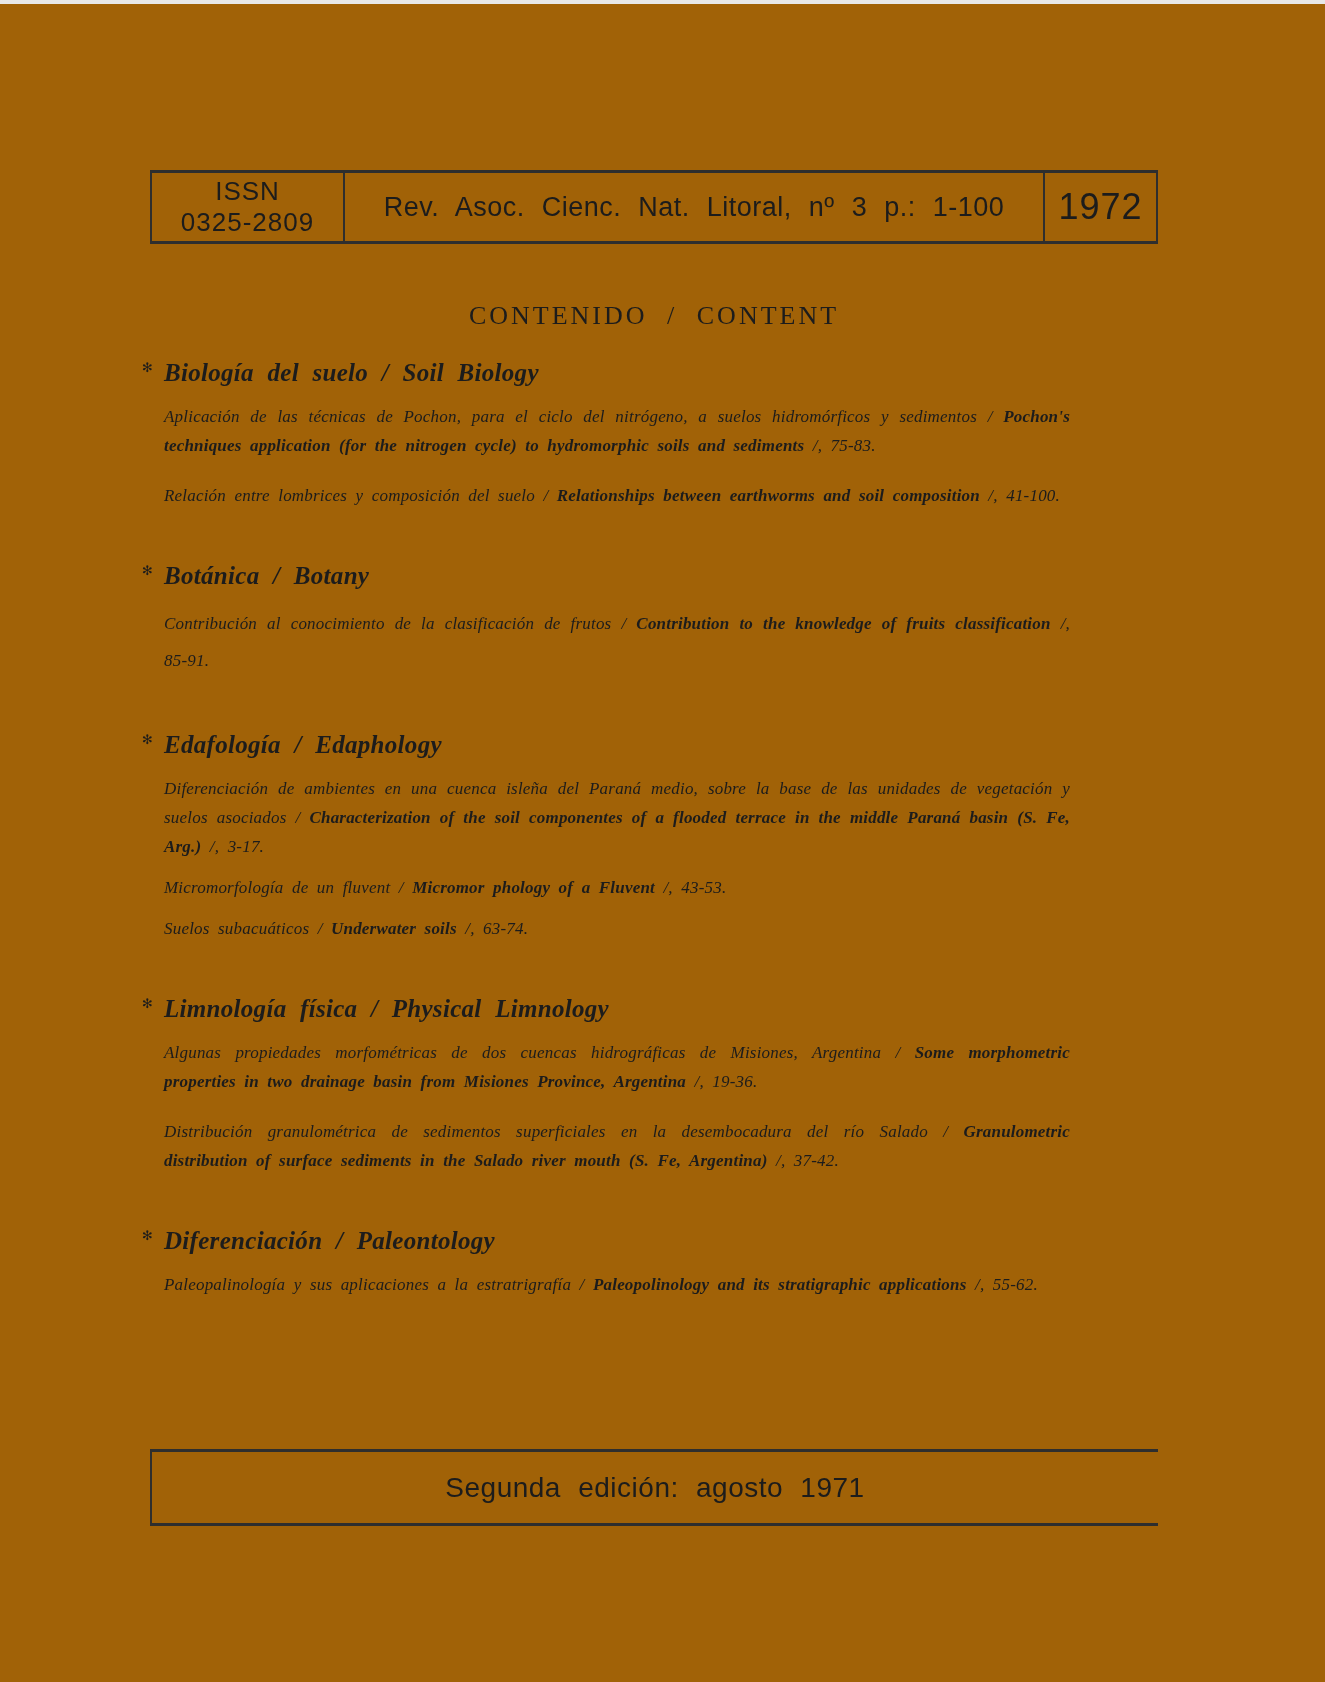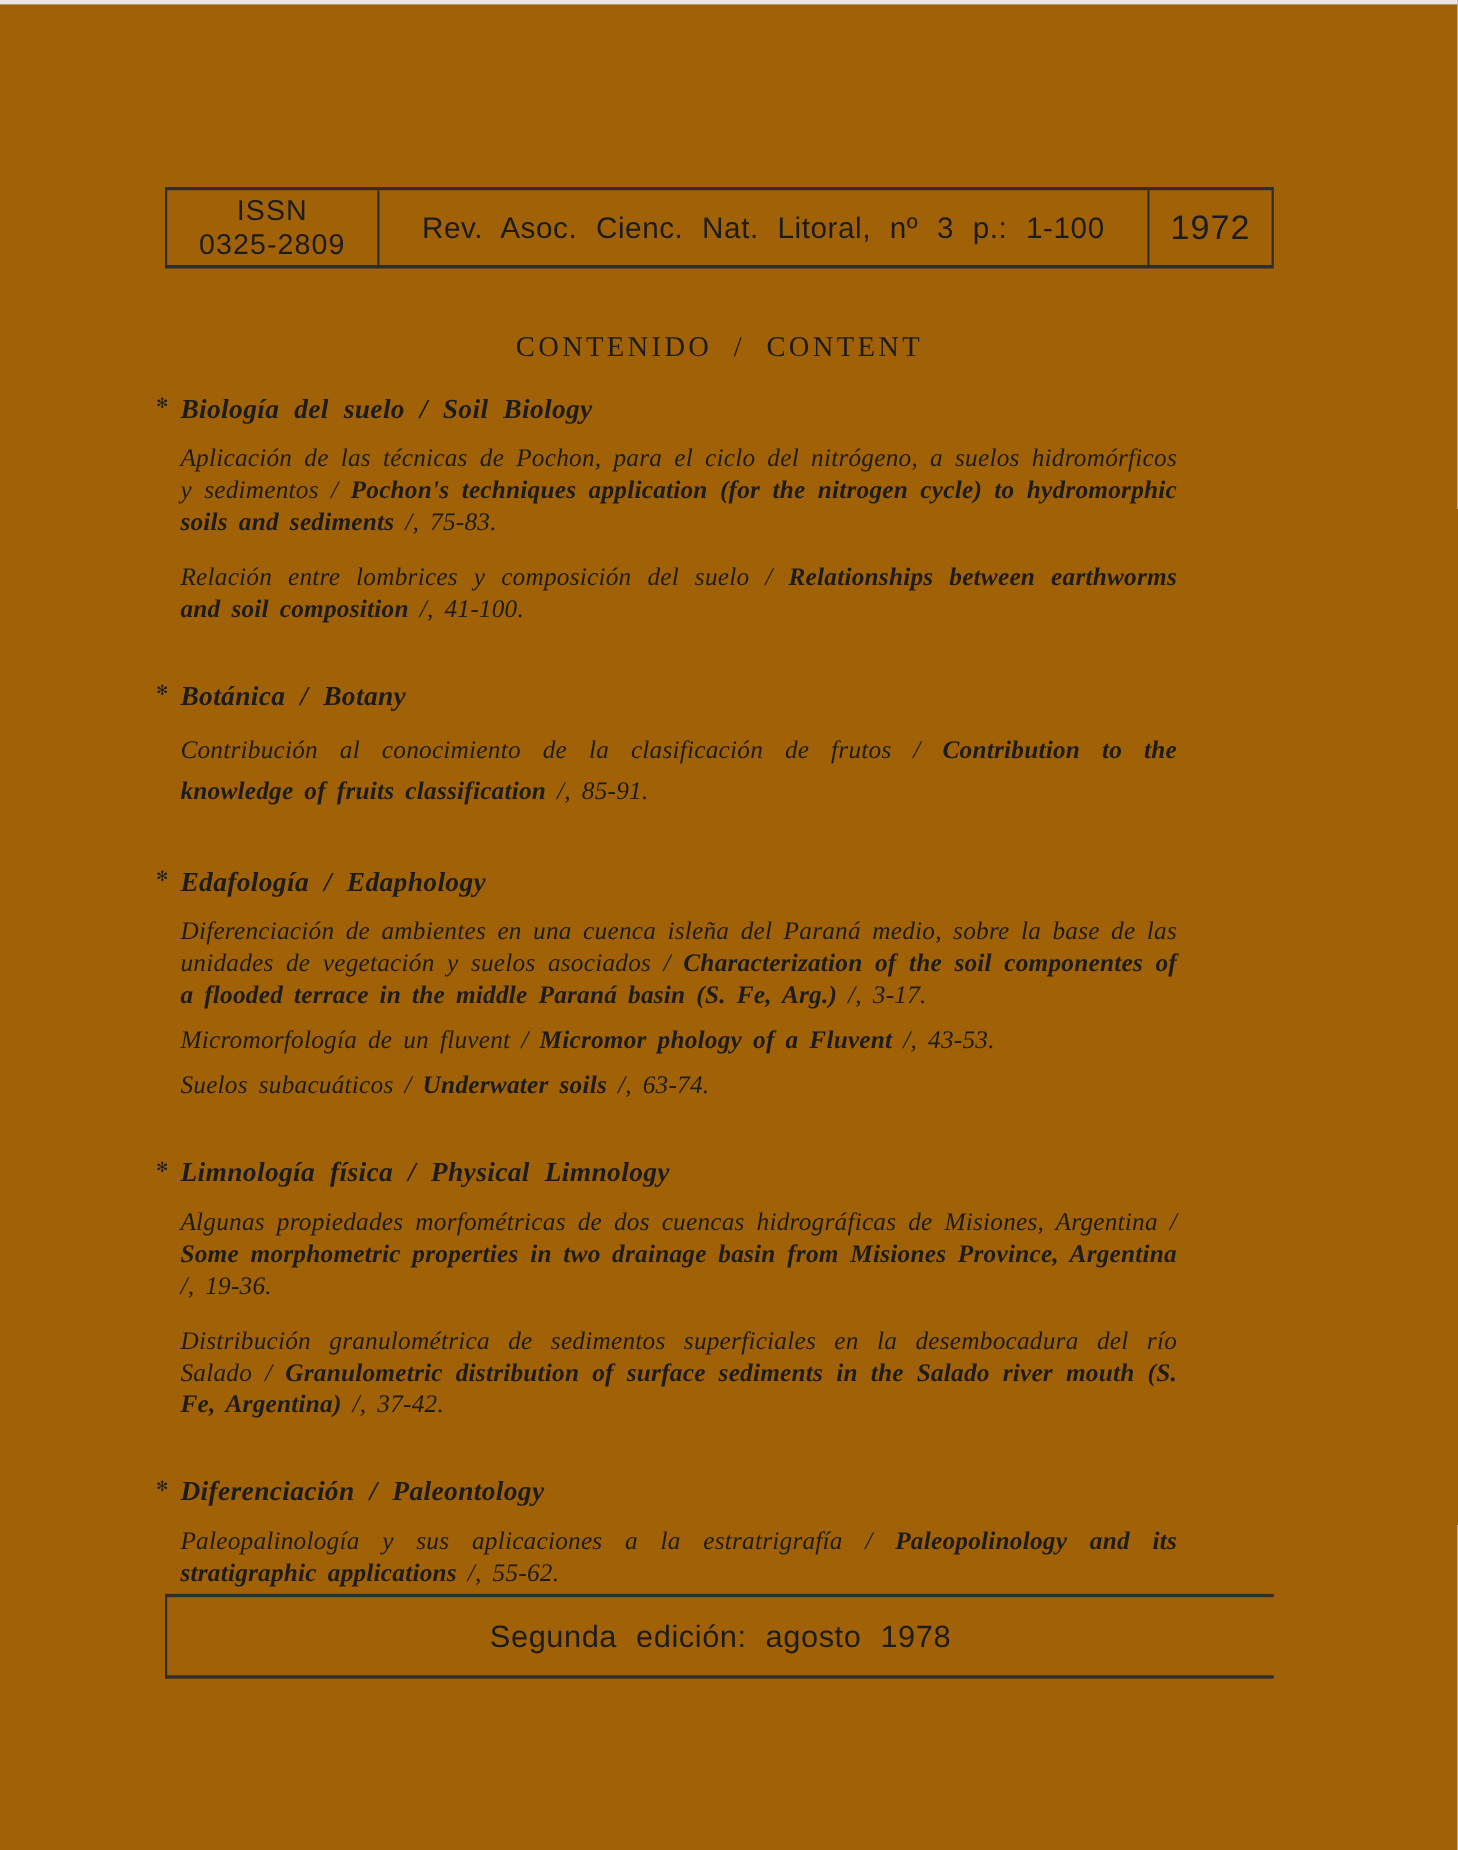--- a/index.html
+++ b/index.html
@@ -38,21 +38,21 @@
     font-size: 26px; line-height: 31px;
     letter-spacing: 1px;
   }
   .cell.ref {
     flex: 1;
     border-right: 2px solid #2e2e2e;
     font-size: 27px;
     word-spacing: 9px;
     letter-spacing: 0.5px;
   }
-  .cell.year { width: 111px; font-size: 31px; letter-spacing: 1px; }
+  .cell.year { width: 111px; font-size: 36px; letter-spacing: 1px; }
 
   
   .contents-title {
     position: absolute;
     left: 150px; top: 297px;
     width: 1008px;
     margin: 0;
     text-align: center;
     font-size: 26px; font-weight: normal;
     letter-spacing: 3px;
@@ -77,21 +77,21 @@
   .bullet {
     display: inline-block;
     width: 22px;
     font-family: "DejaVu Sans", sans-serif;
     font-size: 13px;
     font-weight: normal;
     vertical-align: 9px;
   }
   .entry {
     margin: 0 0 21px 0;
-    font-size: 23px;
+    font-size: 17px;
     line-height: 29px;
     text-align: justify;
     word-spacing: 4px;
     letter-spacing: 0.2px;
   }
   .entry b { font-weight: bold; }
   .entry.wide { line-height: 37px; }
   .toc-section.tight .entry { margin-bottom: 12px; }
 
   
@@ -153,16 +153,16 @@
     </section>
 
     <section class="toc-section">
       <h2 class="section-heading"><span class="bullet">✻</span><span>Diferenciación / Paleontology</span></h2>
       <p class="entry"><span>Paleopalinología y sus aplicaciones a la estratrigrafía / </span><b>Paleopolinology and its stratigraphic applications</b><span> /, 55-62.</span></p>
     </section>
 
   </div>
 
   <footer class="edition-box">
-    <div>Segunda edición: agosto 1978</div>
+    <div>Segunda edición: agosto 1971</div>
   </footer>
 
 </div>
 
 </body></html>

